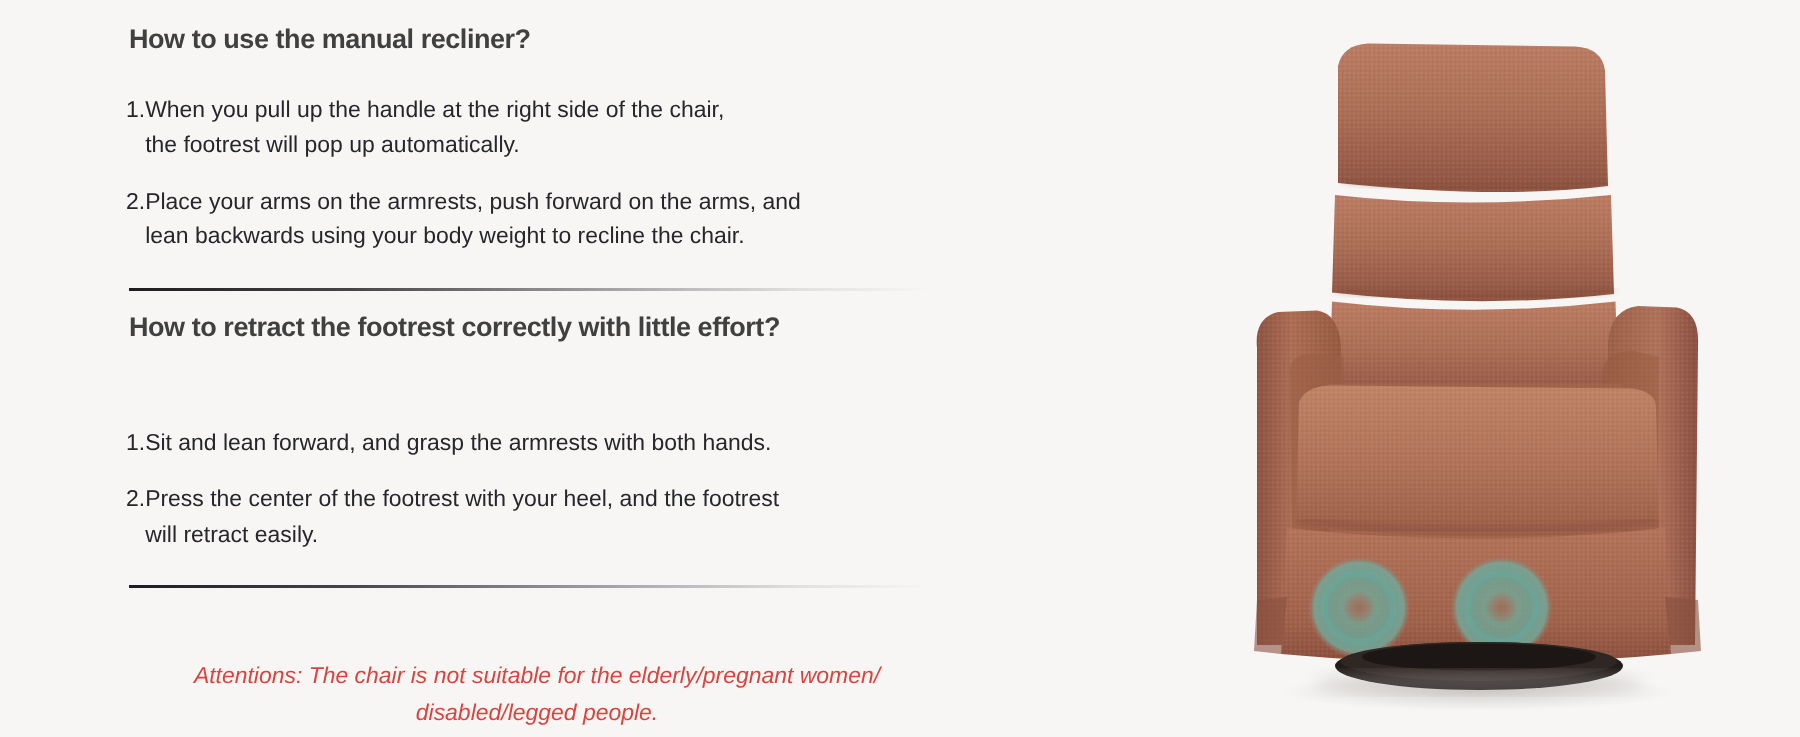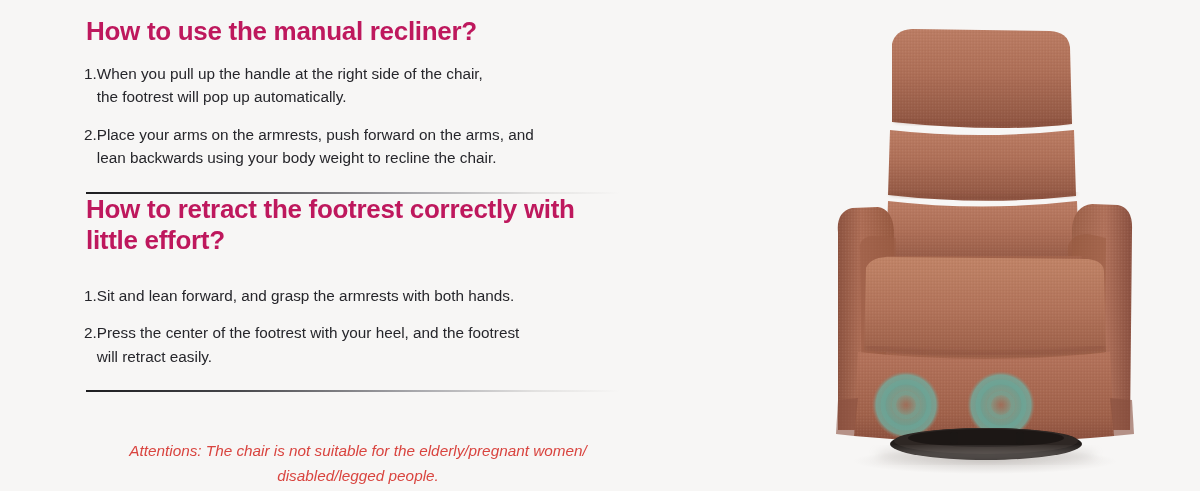--- a/index.html
+++ b/index.html
@@ -25,35 +25,35 @@
     position: absolute;
     left: 84px;
     top: 0;
     width: 560px;
     height: 491px;
   }
 
   .section-heading {
     font-family: "Liberation Sans", sans-serif;
     font-weight: bold;
-    font-size: 26px;
+    font-size: 18px;
     line-height: 1.18;
-    color: #be185d;
+    color: #404040;
     letter-spacing: -0.3px;
     margin: 0;
   }
   .heading-1 {
     position: absolute;
     left: 2px;
     top: 16px;
   }
   .heading-2 {
     position: absolute;
     left: 2px;
-    top: 194px;
+    top: 208px;
     width: 540px;
   }
 
   .list {
     position: absolute;
     left: 0;
     margin: 0;
     padding: 0;
     list-style: none;
     width: 560px;

